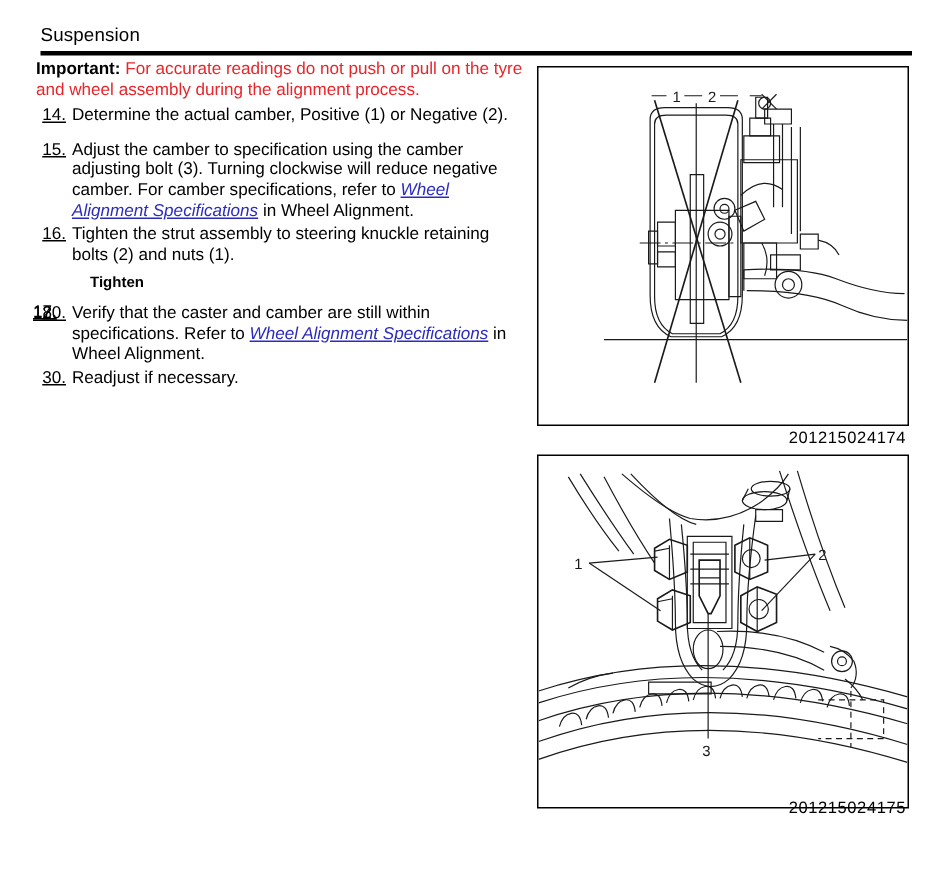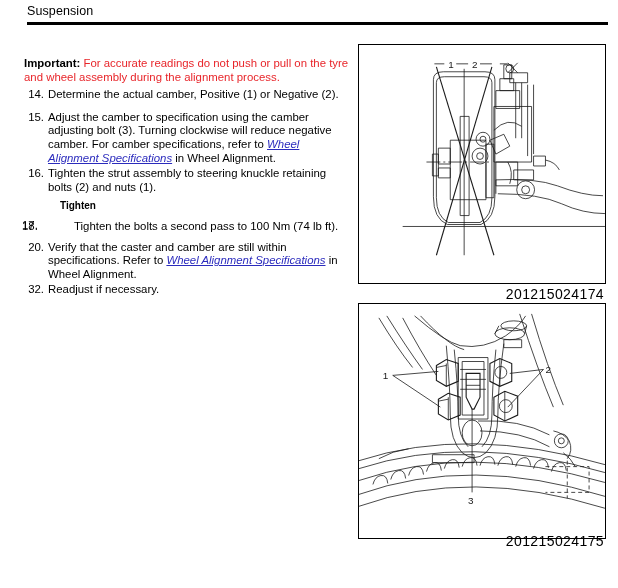--- a/index.html
+++ b/index.html
@@ -13,21 +13,21 @@
     overflow: hidden;
     font-family: "Liberation Sans", sans-serif;
     color: #000000;
     position: relative;
   }
 
   
   .page-header {
     position: absolute;
     left: 0;
-    top: 0;
+    top: 12px;
     width: 618px;
     height: 28px;
     text-align: right;
   }
   .hdr-left {
     position: absolute;
     left: 27px;
     top: 4px;
     font-size: 12.5px;
     letter-spacing: 0.1px;
@@ -54,21 +54,20 @@
   }
 
   
   .text-col {
     position: absolute;
     left: 22px;
     top: 40px;
     width: 330px;
     font-size: 11.4px;
     line-height: 13.6px;
-    margin-top: 17px;
   }
 
   .important-block {
     color: #e8252a;
     margin: 0 0 4px 0;
     padding-left: 2px;
     text-indent: 0;
   }
   .important-block .lbl {
     color: #000000;
@@ -80,20 +79,21 @@
     position: relative;
     padding-left: 26px;
     margin-bottom: 2px;
   }
   .step > .num {
     position: absolute;
     left: 0;
     top: 0;
     width: 22px;
     text-align: right;
+    text-decoration: underline;
   }
   .step > .body {
     display: block;
   }
 
   
   .step.wide {
     padding-left: 52px;
     margin-bottom: 7px;
   }
@@ -135,21 +135,21 @@
     border: 1.4px solid #000000;
     background: #ffffff;
     box-sizing: border-box;
     width: 100%;
     height: 100%;
     overflow: hidden;
   }
   .fig-caption {
     position: absolute;
     right: 2px;
-    font-size: 14px;
+    font-size: 11px;
     letter-spacing: 0.4px;
     white-space: nowrap;
   }
 
   #figure-camber {
     left: 358px;
     top: 44px;
     width: 248px;
     height: 240px;
   }
@@ -210,31 +210,30 @@
   </div>
 
   <div class="tighten-head">Tighten</div>
 
   <div class="step wide">
     <span class="num">17.</span>
   </div>
 
   <div class="step wide">
     <span class="num">18.</span>
-    <span class="body">Tighten the bolts a second pass to 100  Nm (74 lb ft).</span>
   </div>
 
 
   <div class="step gap-20">
     <span class="num">20.</span>
     <span class="body"><span>Verify that the caster and camber are still within specifications.  Refer to </span><span class="xref">Wheel Alignment Specifications</span><span> in Wheel Alignment.</span></span>
   </div>
 
   <div class="step">
-    <span class="num">32.</span>
+    <span class="num">30.</span>
     <span class="body">Readjust if necessary.</span>
   </div>
 
 </div>
 
 <div class="figure" id="figure-camber">
   <div class="fig-box">
     <svg class="fig-svg" viewBox="0 0 248 240" preserveAspectRatio="xMidYMid meet">
 
       <path class="ln thin" d="M75 35 q0 -8 10 -8 h42 q10 0 10 8 v118 q0 22 -14 28 h-34 q-14 -6 -14 -28 z"></path>

